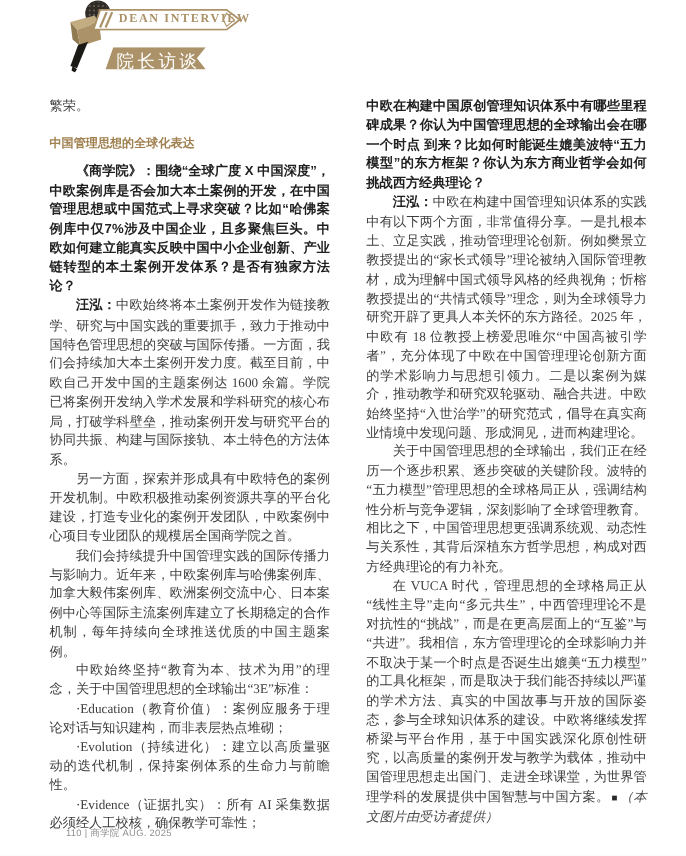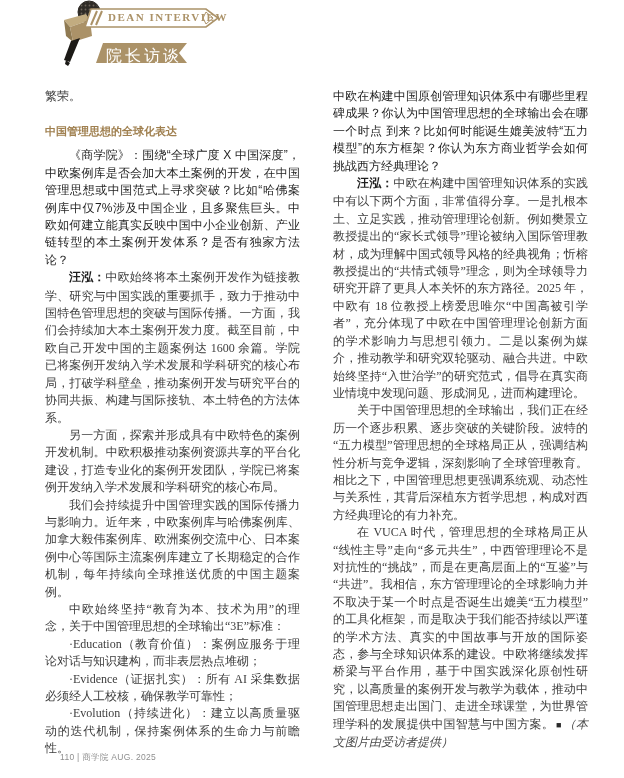--- a/index.html
+++ b/index.html
@@ -55,21 +55,21 @@
   .para.plain{text-indent:0;}
   .para.heading{
     text-indent:0;
     font-family:Liberation Mono, monospace;
     font-weight:bold;font-size:11px;line-height:18px;
     color:var(--heading);
     margin-top:18px;margin-bottom:6px;
   }
   .para.question,.para.question_lead,.para.question_cont{
     font-family:"Liberation Sans",sans-serif;
-    font-weight:normal;color:var(--question);
+    font-weight:bold;color:var(--question);
   }
   .para.question_cont{text-indent:0;}
   .para.question_lead{margin-top:20px;}
   .speaker{font-family:Liberation Mono, monospace;font-weight:bold;color:var(--question);}
   .end-marker{font-size:9px;color:#2a2a2a;margin:0 2px;font-style:normal;}
   .italic-tail{font-style:italic;font-family:"Liberation Serif",serif;color:#4a4a4a;}
   
   .footer{
     position:absolute;left:60px;bottom:14px;
     font-size:8.5px;color:var(--footer-gray);letter-spacing:0.3px;
@@ -117,26 +117,26 @@
       </div>
     </div>
   </div>
 
   <div class="columns">
     <div class="col">
         <p class="para plain">繁荣。</p>
         <p class="para heading">中国管理思想的全球化表达</p>
         <p class="para question">《商学院》：围绕“全球广度 X 中国深度”，中欧案例库是否会加大本土案例的开发，在中国管理思想或中国范式上寻求突破？比如“哈佛案例库中仅7%涉及中国企业，且多聚焦巨头。中欧如何建立能真实反映中国中小企业创新、产业链转型的本土案例开发体系？是否有独家方法论？</p>
         <p class="para answer"><strong class="speaker">汪泓：</strong>中欧始终将本土案例开发作为链接教学、研究与中国实践的重要抓手，致力于推动中国特色管理思想的突破与国际传播。一方面，我们会持续加大本土案例开发力度。截至目前，中欧自己开发中国的主题案例达 1600 余篇。学院已将案例开发纳入学术发展和学科研究的核心布局，打破学科壁垒，推动案例开发与研究平台的协同共振、构建与国际接轨、本土特色的方法体系。</p>
-        <p class="para answer_cont">另一方面，探索并形成具有中欧特色的案例开发机制。中欧积极推动案例资源共享的平台化建设，打造专业化的案例开发团队，学院已将案例开发纳入学术发展和学科研究的核心布局。</p>
+        <p class="para answer_cont">另一方面，探索并形成具有中欧特色的案例开发机制。中欧积极推动案例资源共享的平台化建设，打造专业化的案例开发团队，中欧案例中心项目专业团队的规模居全国商学院之首。</p>
         <p class="para answer_cont">我们会持续提升中国管理实践的国际传播力与影响力。近年来，中欧案例库与哈佛案例库、加拿大毅伟案例库、欧洲案例交流中心、日本案例中心等国际主流案例库建立了长期稳定的合作机制，每年持续向全球推送优质的中国主题案例。</p>
         <p class="para answer_cont">中欧始终坚持“教育为本、技术为用”的理念，关于中国管理思想的全球输出“3E”标准：</p>
         <p class="para bullet">·Education（教育价值）：案例应服务于理论对话与知识建构，而非表层热点堆砌；</p>
+        <p class="para bullet">·Evolution（持续进化）：建立以高质量驱动的迭代机制，保持案例体系的生命力与前瞻性。</p>
         <p class="para bullet">·Evidence（证据扎实）：所有 AI 采集数据必须经人工校核，确保教学可靠性；</p>
-        <p class="para bullet">·Evolution（持续进化）：建立以高质量驱动的迭代机制，保持案例体系的生命力与前瞻性。</p>
         <p class="para question_lead">《商学院》：当前，西方理论仍主导商学课堂，</p>
       </div>
     <div class="col">
         <p class="para question_cont">中欧在构建中国原创管理知识体系中有哪些里程碑成果？你认为中国管理思想的全球输出会在哪一个时点 到来？比如何时能诞生媲美波特“五力模型”的东方框架？你认为东方商业哲学会如何挑战西方经典理论？</p>
         <p class="para answer"><strong class="speaker">汪泓：</strong>中欧在构建中国管理知识体系的实践中有以下两个方面，非常值得分享。一是扎根本土、立足实践，推动管理理论创新。例如樊景立教授提出的“家长式领导”理论被纳入国际管理教材，成为理解中国式领导风格的经典视角；忻榕教授提出的“共情式领导”理念，则为全球领导力研究开辟了更具人本关怀的东方路径。2025 年，中欧有 18 位教授上榜爱思唯尔“中国高被引学者”，充分体现了中欧在中国管理理论创新方面的学术影响力与思想引领力。二是以案例为媒介，推动教学和研究双轮驱动、融合共进。中欧始终坚持“入世治学”的研究范式，倡导在真实商业情境中发现问题、形成洞见，进而构建理论。</p>
         <p class="para answer_cont">关于中国管理思想的全球输出，我们正在经历一个逐步积累、逐步突破的关键阶段。波特的“五力模型”管理思想的全球格局正从，强调结构性分析与竞争逻辑，深刻影响了全球管理教育。相比之下，中国管理思想更强调系统观、动态性与关系性，其背后深植东方哲学思想，构成对西方经典理论的有力补充。</p>
         <p class="para answer_cont">在 VUCA 时代，管理思想的全球格局正从“线性主导”走向“多元共生”，中西管理理论不是对抗性的“挑战”，而是在更高层面上的“互鉴”与“共进”。我相信，东方管理理论的全球影响力并不取决于某一个时点是否诞生出媲美“五力模型”的工具化框架，而是取决于我们能否持续以严谨的学术方法、真实的中国故事与开放的国际姿态，参与全球知识体系的建设。中欧将继续发挥桥梁与平台作用，基于中国实践深化原创性研究，以高质量的案例开发与教学为载体，推动中国管理思想走出国门、走进全球课堂，为世界管理学科的发展提供中国智慧与中国方案。<span class="end-marker">■</span><span class="italic-tail">（本文图片由受访者提供）</span></p>
       </div>
   </div>
 

